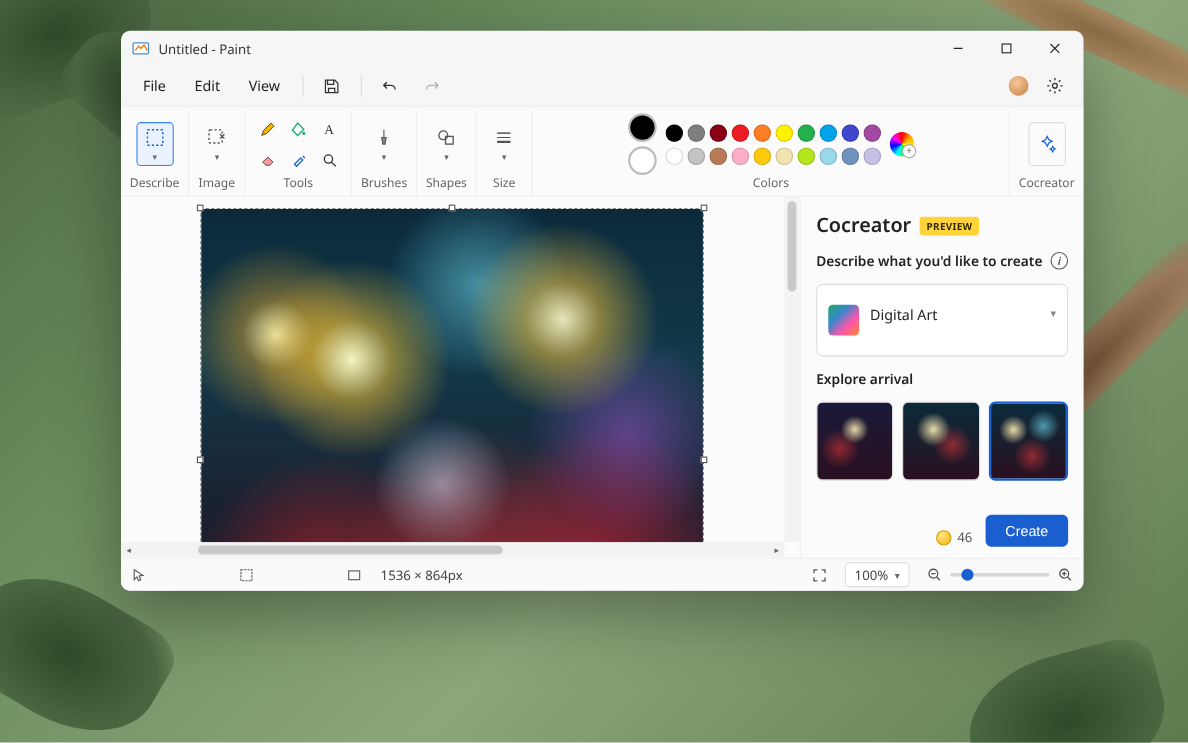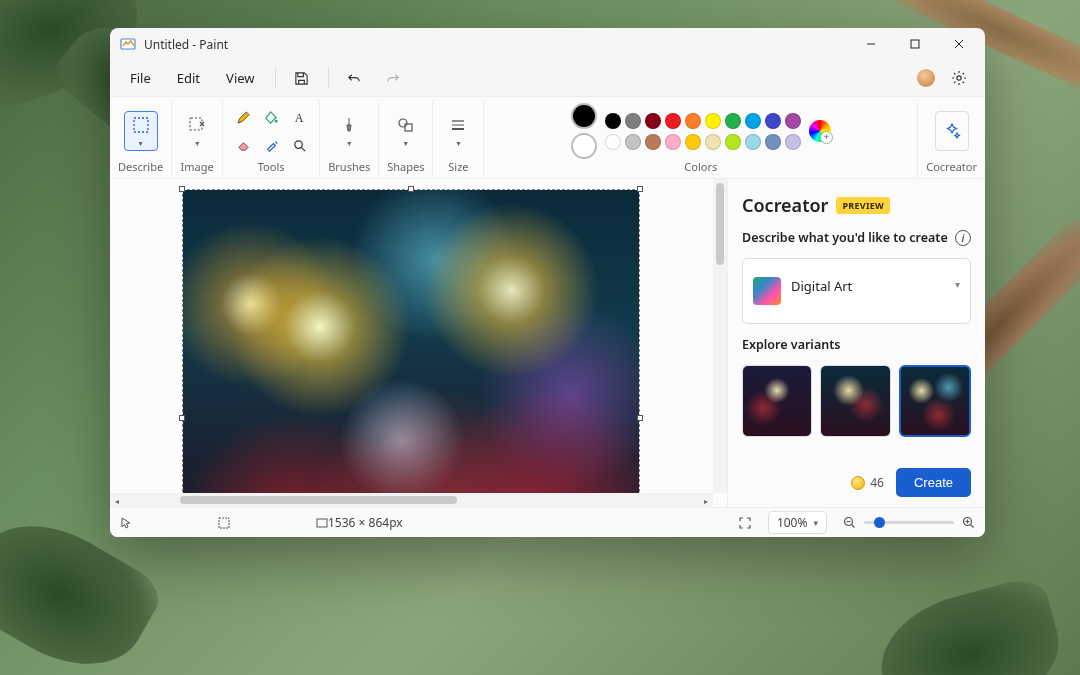--- a/index.html
+++ b/index.html
@@ -108,51 +108,51 @@
   filter: blur(1px);
 }
 
 .side-panel {
   width:258px; background:#fbfbfb; border-left:1px solid #eee;
   padding:14px 14px 10px; display:flex; flex-direction:column; gap:12px; font-size:13px; color:#222;
 }
 .panel-title-row { display:flex; align-items:center; gap:8px; }
 .panel-title { font-size:18px; font-weight:600; }
 .badge { background:#ffd43b; color:#332700; font-size:9px; font-weight:700; padding:2px 6px; border-radius:3px; letter-spacing:.3px; }
-.section-label { font-size:12.5px; font-weight:600; display:flex; align-items:flex-end; justify-content:space-between; }
+.section-label { font-size:12.5px; font-weight:600; display:flex; align-items:flex-start; justify-content:space-between; }
 .info-icon { width:16px; height:16px; border:1.4px solid #555; border-radius:50%; display:inline-flex; align-items:center; justify-content:center; font-size:10px; color:#555; font-style:italic; }
 .prompt-box { border:1px solid #ddd; border-radius:6px; padding:10px 12px; background:#fff; font-size:12.5px; color:#333; line-height:1.4; min-height:58px; }
 .style-dropdown { border:1px solid #ddd; border-radius:6px; background:#fff; padding:18px 10px; display:flex; align-items:flex-start; gap:10px; cursor:pointer; }
 .style-thumb { width:28px; height:28px; border-radius:4px; background: linear-gradient(135deg,#2a6,#38c,#f5a,#f83); }
 .style-dropdown .chev-icon { margin-left:auto; color:#888; font-size:10px; }
 .variants { display:flex; gap:8px; }
 .variant { flex:1; aspect-ratio:1; border-radius:6px; border:1px solid #ddd; cursor:pointer; background:
   radial-gradient(circle at 40% 35%, rgba(255,240,180,.9) 0%, transparent 25%),
   radial-gradient(circle at 65% 55%, rgba(255,60,60,.5) 0%, transparent 30%),
   linear-gradient(180deg,#0a2a3a,#2a1020); }
 .variant.v1 { background:
   radial-gradient(circle at 50% 35%, rgba(255,240,180,.9) 0%, transparent 22%),
   radial-gradient(circle at 30% 60%, rgba(255,60,60,.5) 0%, transparent 28%),
   linear-gradient(180deg,#1a1a3a,#2a1020);}
 .variant.v3 { background:
   radial-gradient(circle at 30% 35%, rgba(255,240,180,.9) 0%, transparent 20%),
   radial-gradient(circle at 70% 30%, rgba(120,230,255,.6) 0%, transparent 22%),
   radial-gradient(circle at 55% 70%, rgba(255,60,60,.5) 0%, transparent 28%),
   linear-gradient(180deg,#0a2a3a,#2a1020);}
 .variant.selected { border:2px solid #1a5fd0; }
-.panel-footer { margin-top:auto; display:flex; align-items:center; justify-content:flex-end; gap:12px; padding-top:8px; }
+.panel-footer { margin-top:auto; display:flex; align-items:flex-end; justify-content:flex-end; gap:12px; padding-top:8px; }
 .credits { display:flex; align-items:center; gap:5px; font-size:12px; color:#555; }
 .coin { width:14px; height:14px; border-radius:50%; background: radial-gradient(circle at 35% 30%, #ffe58a, #f5b400); border:1px solid #d49a00; }
 .primary-btn { background:#1a5fd0; color:#fff; border:none; border-radius:5px; padding:7px 18px; font-size:13px; cursor:pointer; }
 
 .statusbar {
   height:30px; border-top:1px solid #eee; background:#fafafa;
   display:flex; align-items:center; padding:0 10px; font-size:12px; color:#444; gap:16px;
 }
-.statusbar .seg { display:flex; align-items:center; gap:0; }
+.statusbar .seg { display:flex; align-items:center; gap:18px; }
 .statusbar .spacer { flex:1; }
 .zoom-ctrl { display:flex; align-items:center; gap:6px; border:1px solid #ddd; border-radius:4px; padding:2px 8px; background:#fff; }
 .zoom-slider { display:flex; align-items:center; gap:8px; }
 .slider-track { width:90px; height:3px; background:#d6d6d6; border-radius:2px; position:relative; }
 .slider-thumb { position:absolute; top:-4px; left:10px; width:11px; height:11px; border-radius:50%; background:#1a5fd0; }
 </style>
 </head>
 <body>
 
 <div class="bg-leaf l1"></div>
@@ -409,21 +409,21 @@
       <div class="section-label">
         <span>Describe what you'd like to create</span>
         <span class="info-icon">i</span>
       </div>
       <div class="style-dropdown">
         <div class="style-thumb"></div>
         <span>Digital Art</span>
         <span class="chev-icon">▾</span>
       </div>
       <div class="section-label">
-          <span>Explore variants</span>
+          <span>Explore arrival</span>
         </div>
       <div class="variants">
         <div class="variant v1"></div>
         <div class="variant"></div>
         <div class="variant v3 selected"></div>
       </div>
       <div class="panel-footer">
         <div class="credits">
           <span class="coin"></span>
           <span>46</span>

